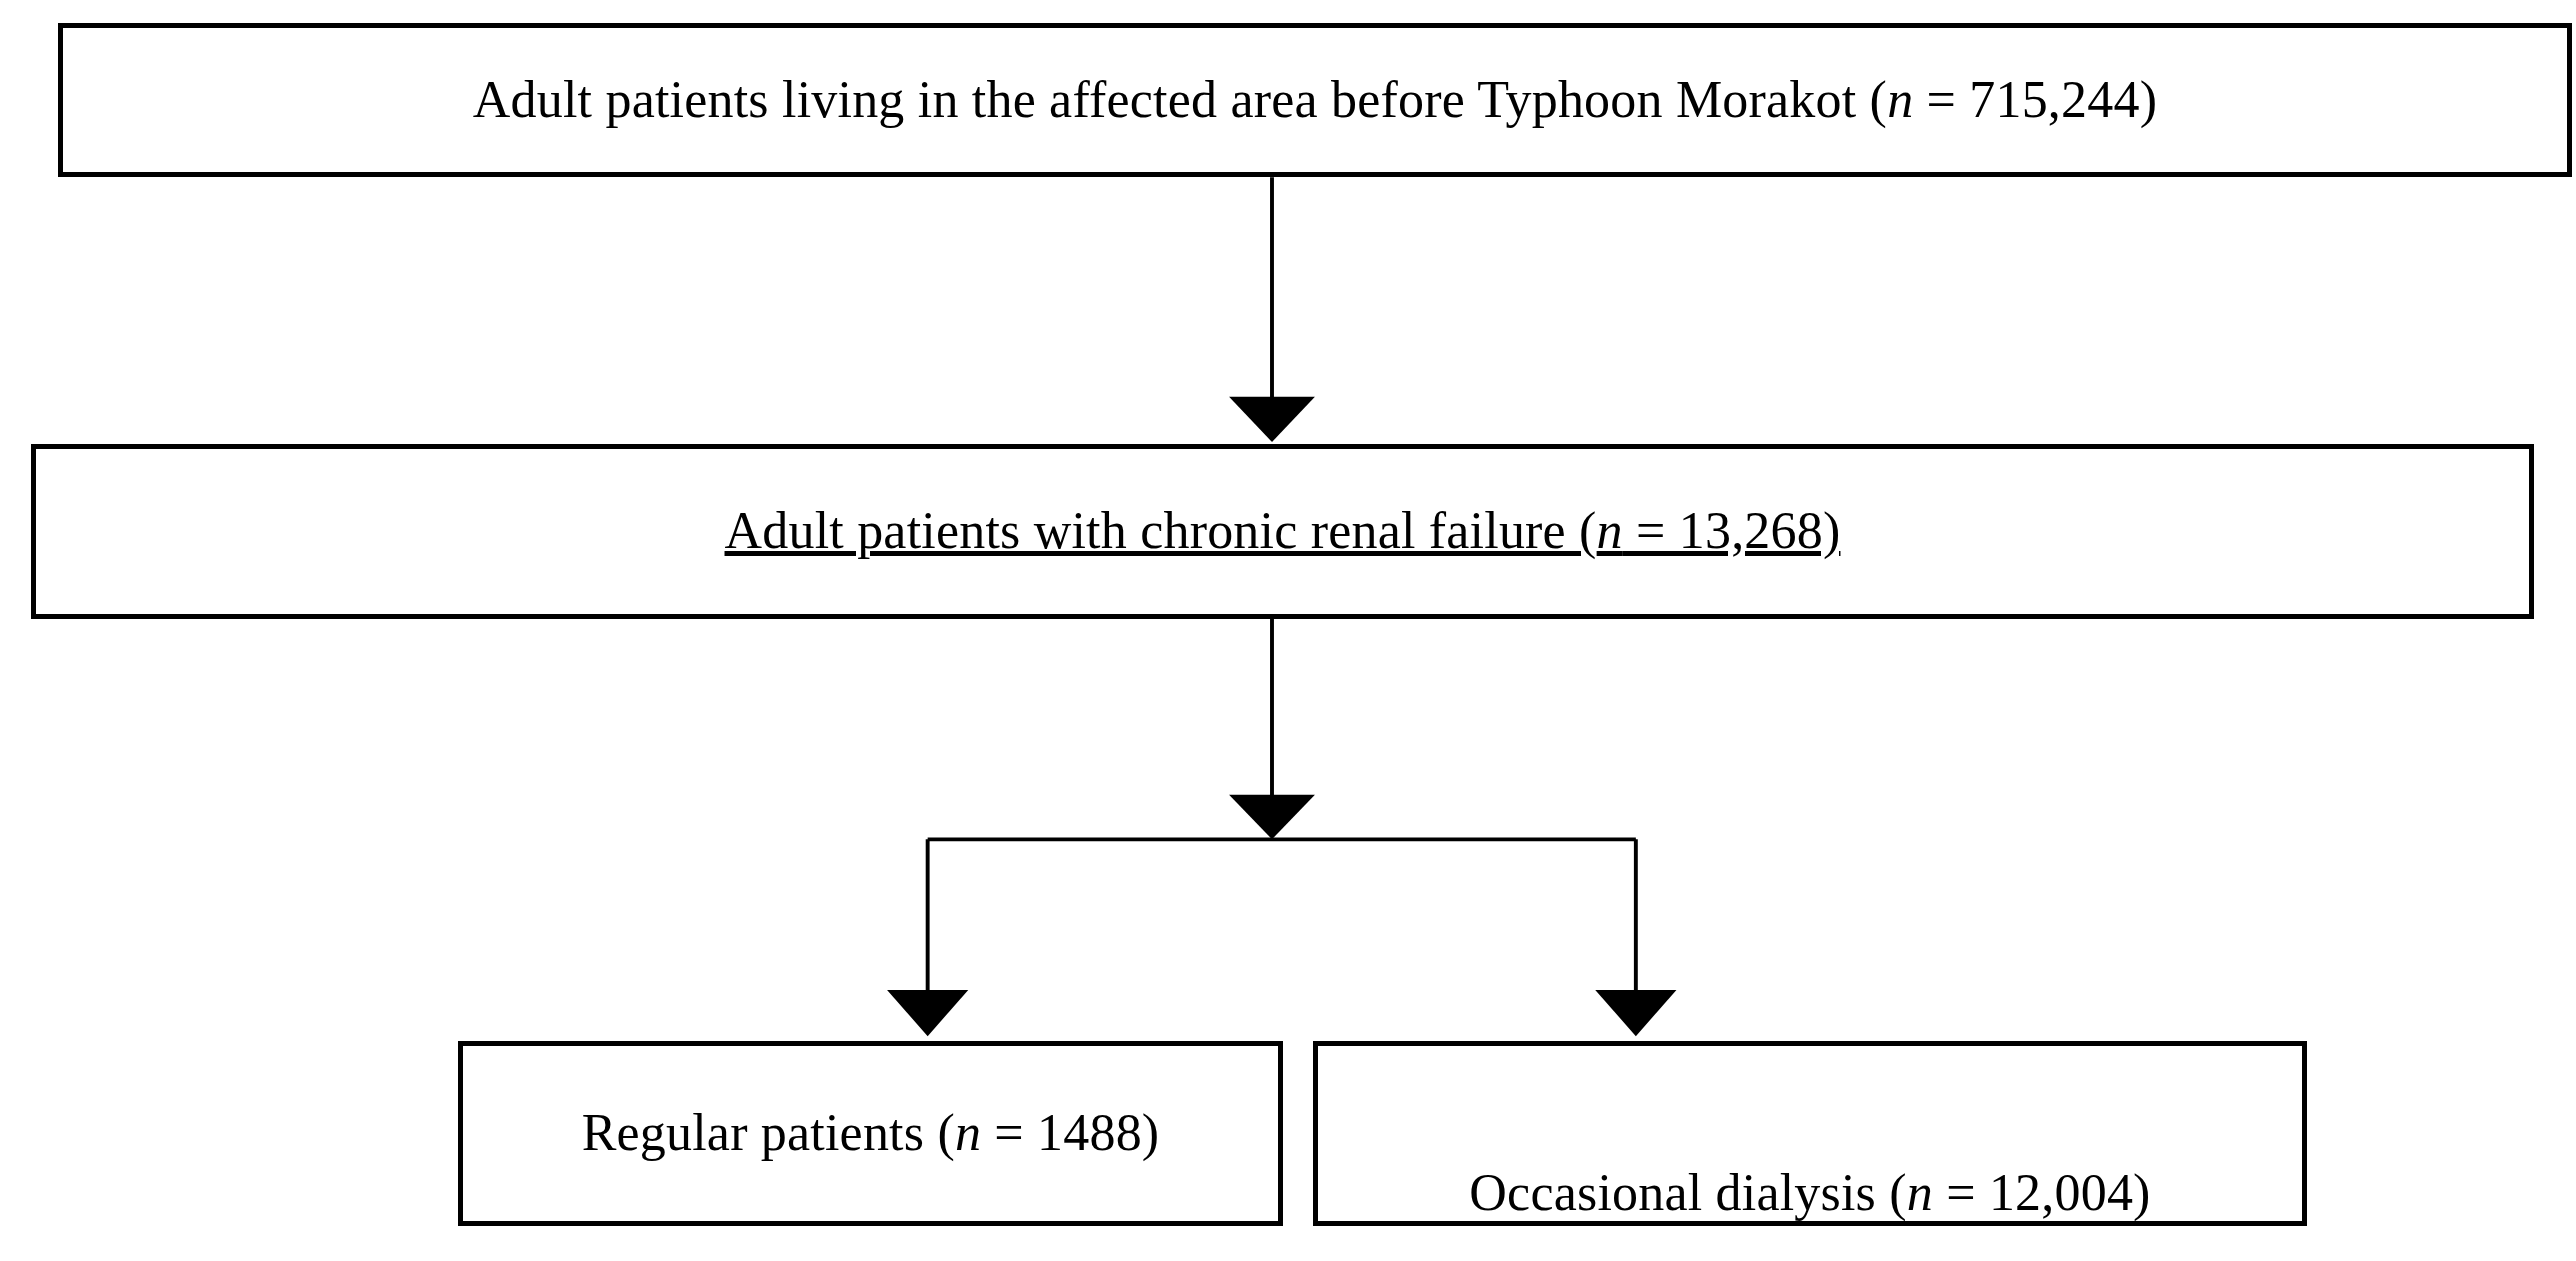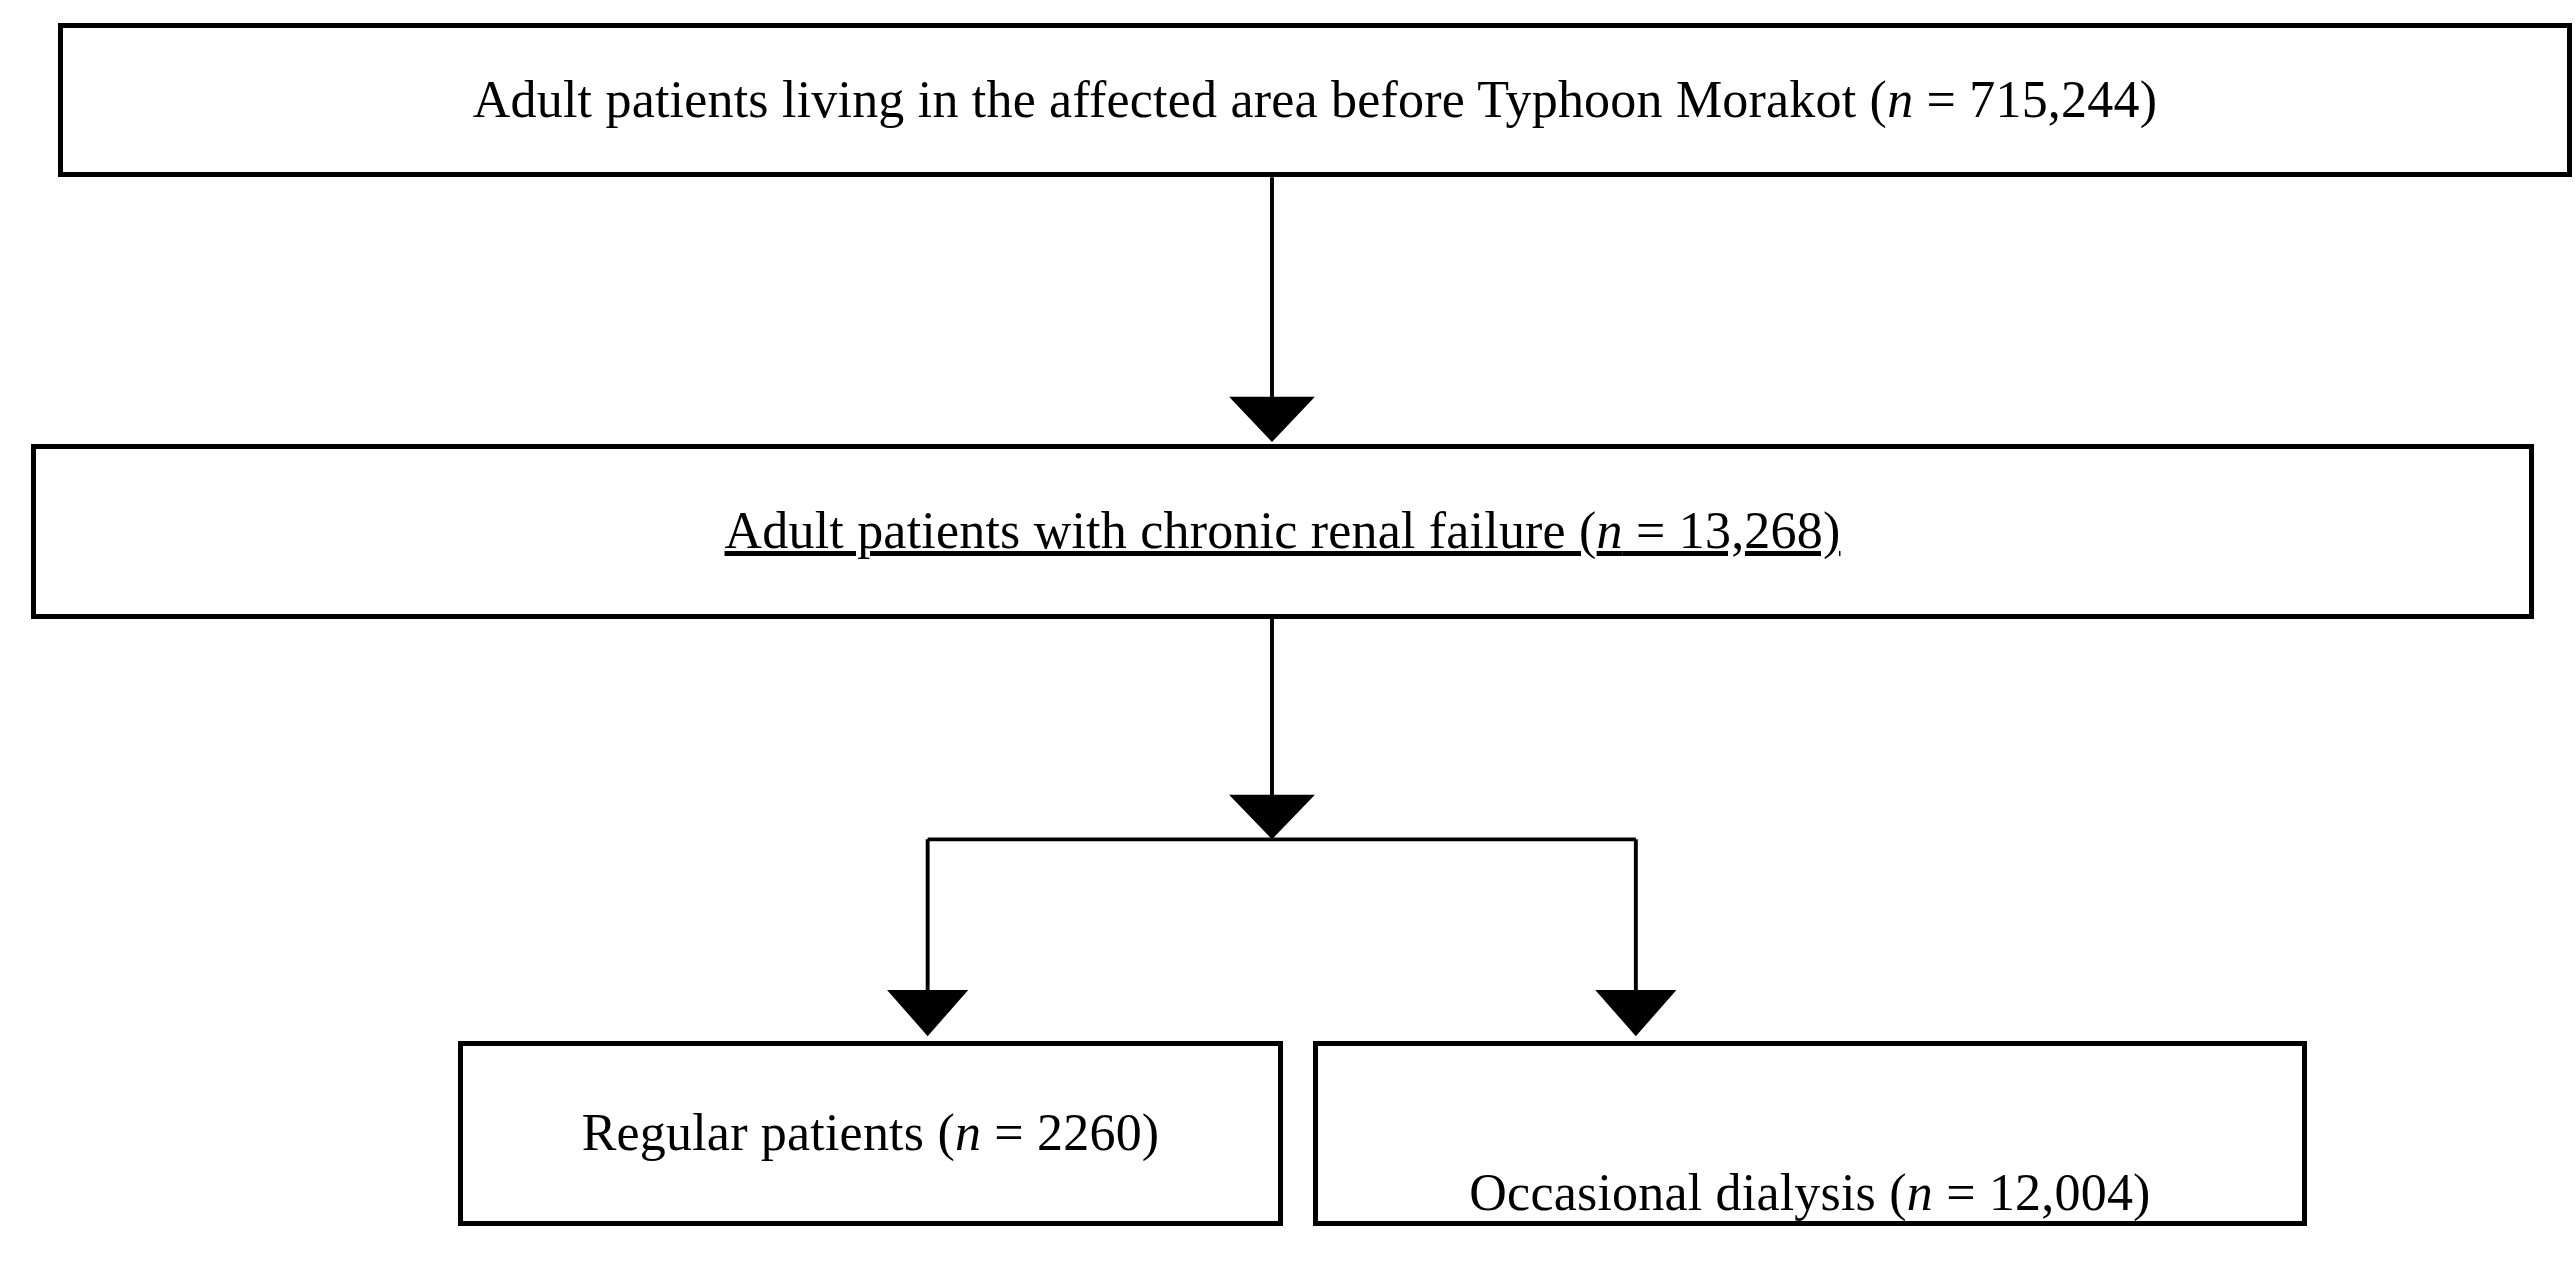--- a/index.html
+++ b/index.html
@@ -96,21 +96,21 @@
   </div>
 
   <div class="node" id="node-crf">
     <div class="node-label">
       <span>Adult patients with chronic renal failure (</span><span class="var">n</span><span> = 13,268)</span>
     </div>
   </div>
 
   <div class="node" id="node-regular">
     <div class="node-label">
-      <span>Regular patients (</span><span class="var">n</span><span> = 2260)</span>
+      <span>Regular patients (</span><span class="var">n</span><span> = 1488)</span>
     </div>
   </div>
 
   <div class="node" id="node-occ">
     <div class="node-label">
       <span>Occasional dialysis (</span><span class="var">n</span><span> = 12,004)</span>
     </div>
   </div>
 
 </div>

